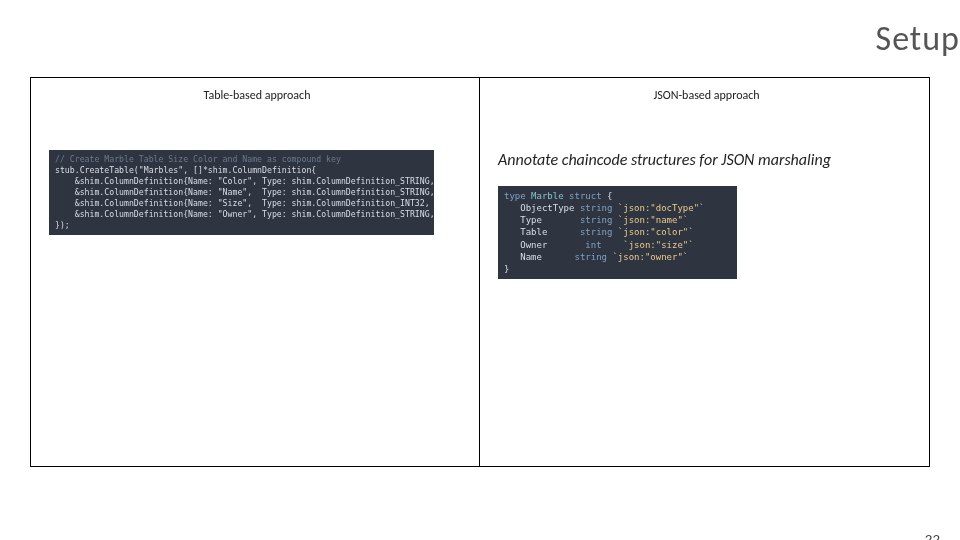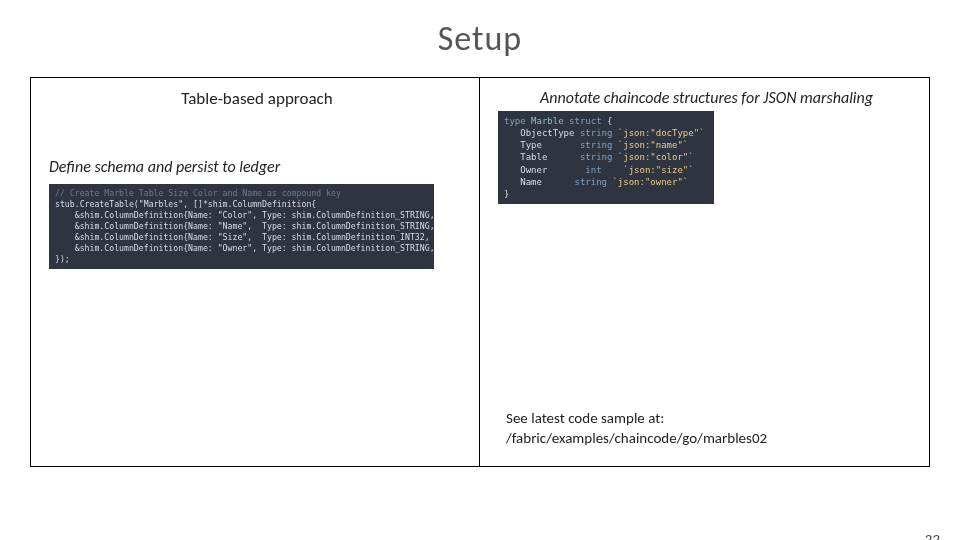--- a/index.html
+++ b/index.html
@@ -1,43 +1,43 @@
 <!DOCTYPE html>
 <html><head>
 <meta charset="utf-8">
 <style>
   * { box-sizing: border-box; margin: 0; padding: 0; }
   html, body { width: 960px; height: 540px; font-family: "Segoe UI", "Calibri", Arial, sans-serif; color: #222; background: #fff; }
   .slide { position: relative; width: 960px; height: 540px; }
-  .title { text-align: center; font-size: 34px; font-weight: 400; color: #555; margin-top: 18px; margin-bottom: 18px; letter-spacing: 1px; }
+  .title { text-align: right; font-size: 34px; font-weight: 400; color: #555; margin-top: 18px; margin-bottom: 18px; letter-spacing: 1px; }
   .grid {
     margin: 0 30px 0 30px;
     border: 1.5px solid #000;
     display: grid;
     grid-template-columns: 1fr 1fr;
     height: 390px;
   }
   .col { position: relative; }
   .col.left { border-right: 1.5px solid #000; padding: 10px 14px 10px 18px; }
   .col.right { padding: 10px 14px 10px 18px; }
-  .col-header { text-align: center; font-size: 17px; font-weight: 400; margin-bottom: 48px; }
+  .col-header { text-align: center; font-size: 12px; font-weight: 400; margin-bottom: 48px; }
   .sub { font-style: italic; font-size: 16px; margin-bottom: 8px; }
-  .right .sub { margin-bottom: 4px; text-align: center; }
+  .right .sub { margin-bottom: 17px; }
   .code {
     background: #2e3440;
     color: #d8dee9;
     font-family: "Consolas","Menlo",monospace;
     font-size: 8.2px;
     line-height: 1.35;
     padding: 4px 6px;
     white-space: pre;
     width: 385px;
     overflow: hidden;
   }
-  .code.right-code { width: 216px; font-size: 9px; }
+  .code.right-code { width: 239px; font-size: 9px; }
   .kw { color: #81a1c1; }
   .com { color: #6b7a8f; }
   .typ { color: #88c0d0; }
   .tag { color: #ebcb8b; }
   .footer-note {
     position: absolute;
     left: 26px;
     bottom: 18px;
     font-size: 15px;
     line-height: 1.35;
@@ -53,41 +53,37 @@
 </head>
 <body>
 
 <div class="slide">
   <h1 class="title">Setup</h1>
 
   <div class="grid">
 
     <div class="col left">
       <div class="col-header">Table-based approach</div>
-      <div class="sub">Define schema and persist to ledger</div>
       <div class="code"><span class="com">// Create Marble Table Size Color and Name as compound key</span>
 <span>stub.CreateTable("Marbles", []*shim.ColumnDefinition{</span>
 <span>    &amp;shim.ColumnDefinition{Name: "Color", Type: shim.ColumnDefinition_STRING, Key: true},</span>
 <span>    &amp;shim.ColumnDefinition{Name: "Name",  Type: shim.ColumnDefinition_STRING, Key: true},</span>
 <span>    &amp;shim.ColumnDefinition{Name: "Size",  Type: shim.ColumnDefinition_INT32,  Key: false},</span>
 <span>    &amp;shim.ColumnDefinition{Name: "Owner", Type: shim.ColumnDefinition_STRING, Key: false},</span>
 <span>});</span></div>
     </div>
 
     <div class="col right">
+      <div class="col-header">JSON-based approach</div>
       <div class="sub">Annotate chaincode structures for JSON marshaling</div>
       <div class="code right-code"><span class="kw">type</span> <span class="typ">Marble</span> <span class="kw">struct</span> {
    <span>ObjectType</span> <span class="kw">string</span> <span class="tag">`json:"docType"`</span>
    <span>Type</span>       <span class="kw">string</span> <span class="tag">`json:"name"`</span>
    <span>Table</span>      <span class="kw">string</span> <span class="tag">`json:"color"`</span>
    <span>Owner</span>       <span class="kw">int</span>    <span class="tag">`json:"size"`</span>
    <span>Name</span>      <span class="kw">string</span> <span class="tag">`json:"owner"`</span>
 }</div>
 
-      <div class="footer-note">
-        <span>See latest code sample at:</span><br>
-        <span>/fabric/examples/chaincode/go/marbles02</span>
-      </div>
     </div>
   </div>
 
   <div class="page-num">22</div>
 </div>
 
 </body></html>

